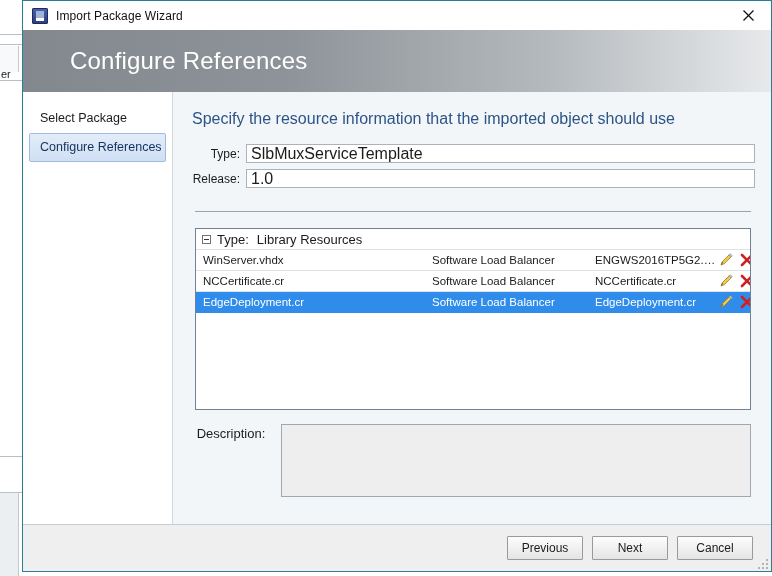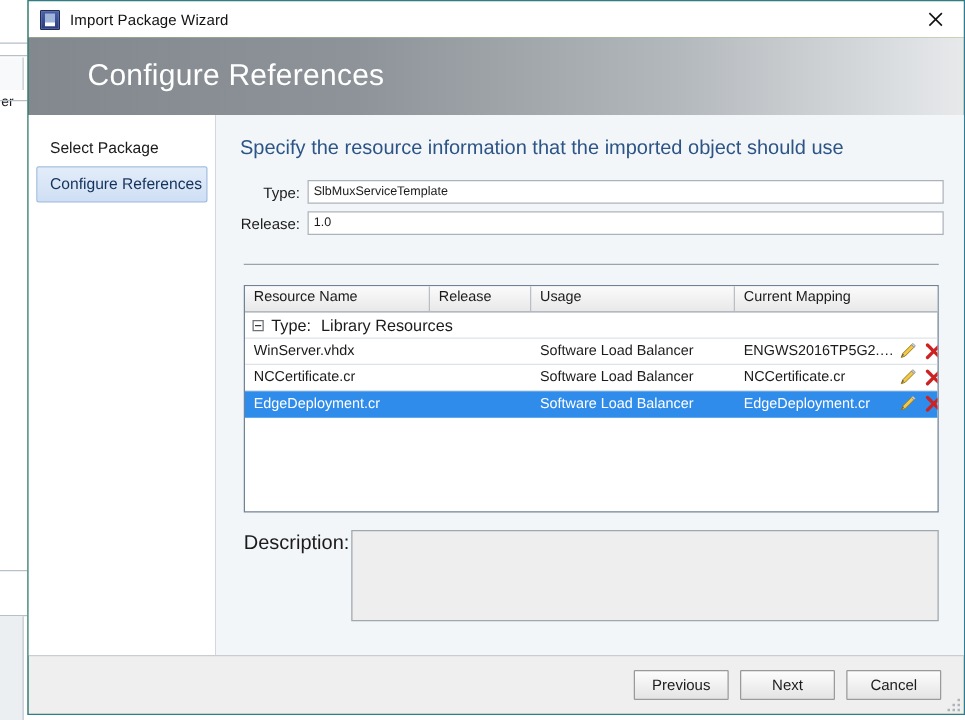--- a/index.html
+++ b/index.html
@@ -44,21 +44,21 @@
     white-space: nowrap;
     font-family: "Liberation Sans", sans-serif;
   }
 
   
   #dialog {
     position: absolute;
     left: 22px; top: 0;
     width: 750px;
     height: 572px;
-    background: #4d7c0f;
+    background: #000000;
     border: 1px solid #2a7d95;
     box-sizing: border-box;
     display: flex;
     flex-direction: column;
   }
 
   
   .titlebar {
     height: 29px;
     background: #ffffff;
@@ -184,21 +184,21 @@
     width: 50px;
     text-align: right;
     margin-right: 6px;
     flex: none;
   }
   .field-input {
     flex: 1 1 auto;
     height: 19px;
     border: 1px solid #aab3bb;
     background: #ffffff;
-    font-size: 10px;
+    font-size: 16px;
     color: #1b1b1b;
     padding: 0 0 0 4px;
     box-sizing: border-box;
     font-family: "Liberation Sans", sans-serif;
     outline: none;
     min-width: 0;
   }
 
   .hr {
     height: 1px;
@@ -315,24 +315,24 @@
   .icon-btn svg { display: block; }
 
   
   .desc-row {
     display: flex;
     align-items: flex-start;
     margin: 14px 4px 0 5px;
     flex: none;
   }
   .desc-label {
-    font-size: 16px;
+    font-size: 13px;
     color: #1b1b1b;
     width: 72px;
-    text-align: left;
+    text-align: center;
     margin-right: 14px;
     padding-top: 2px;
     flex: none;
   }
   .desc-box {
     flex: 1 1 auto;
     height: 73px;
     background: #eeeeee;
     border: 1px solid #a0a8af;
     box-sizing: border-box;
@@ -382,21 +382,21 @@
 </style>
 </head>
 <body>
 
 <div id="screen">
 
   <div class="bg-strip">
     <div class="bg-line" style="top:34px; width:22px;"></div>
     <div class="bg-line" style="top:44px; width:22px;"></div>
     <div class="bg-block" style="top:46px; height:26px; width:18px;"></div>
-    <div class="bg-text" style="top:76px;">er</div>
+    <div class="bg-text" style="top:68px;">er</div>
     <div class="bg-line" style="top:80px; width:22px;"></div>
     <div class="bg-line" style="top:456px; width:22px;"></div>
     <div class="bg-line" style="top:492px; width:22px;"></div>
     <div class="bg-block" style="top:493px; height:83px; width:18px; background:#eceff1;"></div>
   </div>
 
   <div id="dialog">
 
     <div class="titlebar">
       <div class="title-icon"></div>
@@ -431,26 +431,20 @@
 
         <div class="field-row">
           <div class="field-label">Release:</div>
           <input class="field-input" type="text" value="1.0" style="">
         </div>
 
         <div class="hr"></div>
 
         <div class="grid">
 
-          <div class="grid-head">
-            <div class="gh col-name">Resource Name</div>
-            <div class="gh col-rel">Release</div>
-            <div class="gh col-usage">Usage</div>
-            <div class="gh col-map">Current Mapping</div>
-          </div>
 
           <div class="group-row">
             <span class="expander"></span>
             <span class="group-label">
               <span>Type:</span><span class="gl-val">Library Resources</span>
             </span>
           </div>
 
           <div class="grow">
             <div class="gc c-name">WinServer.vhdx</div>

